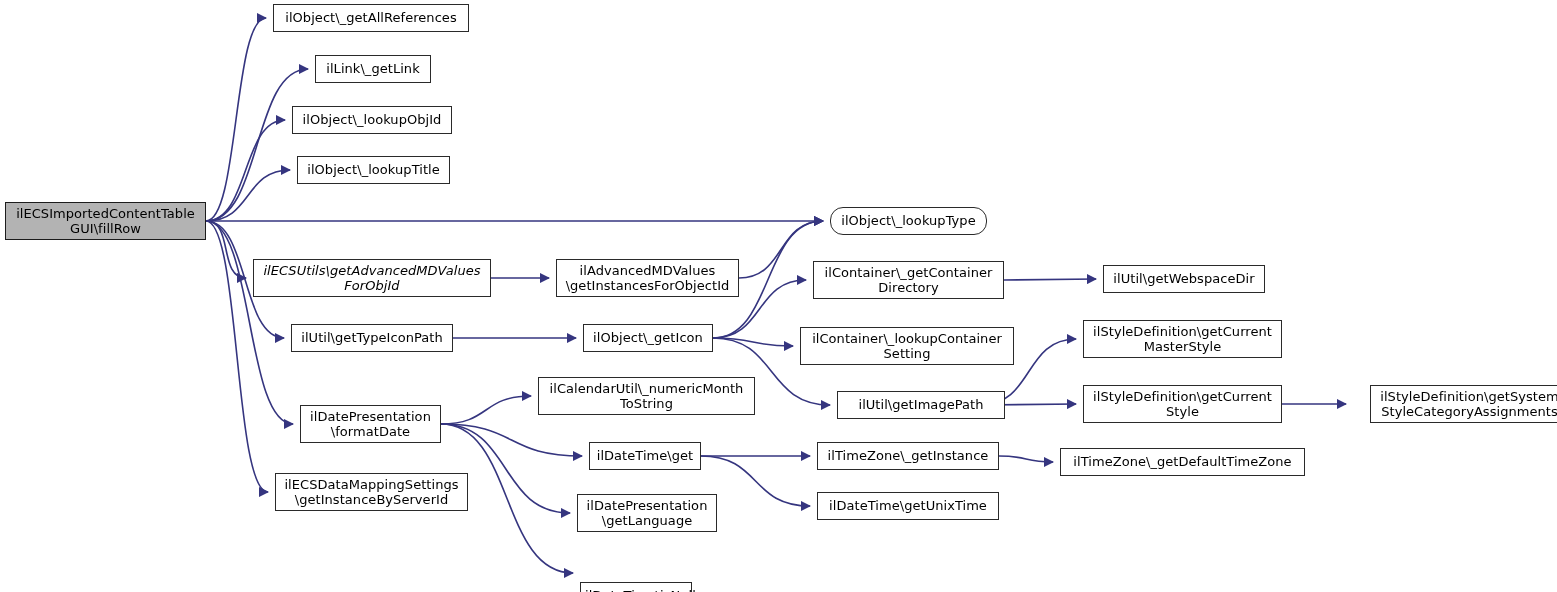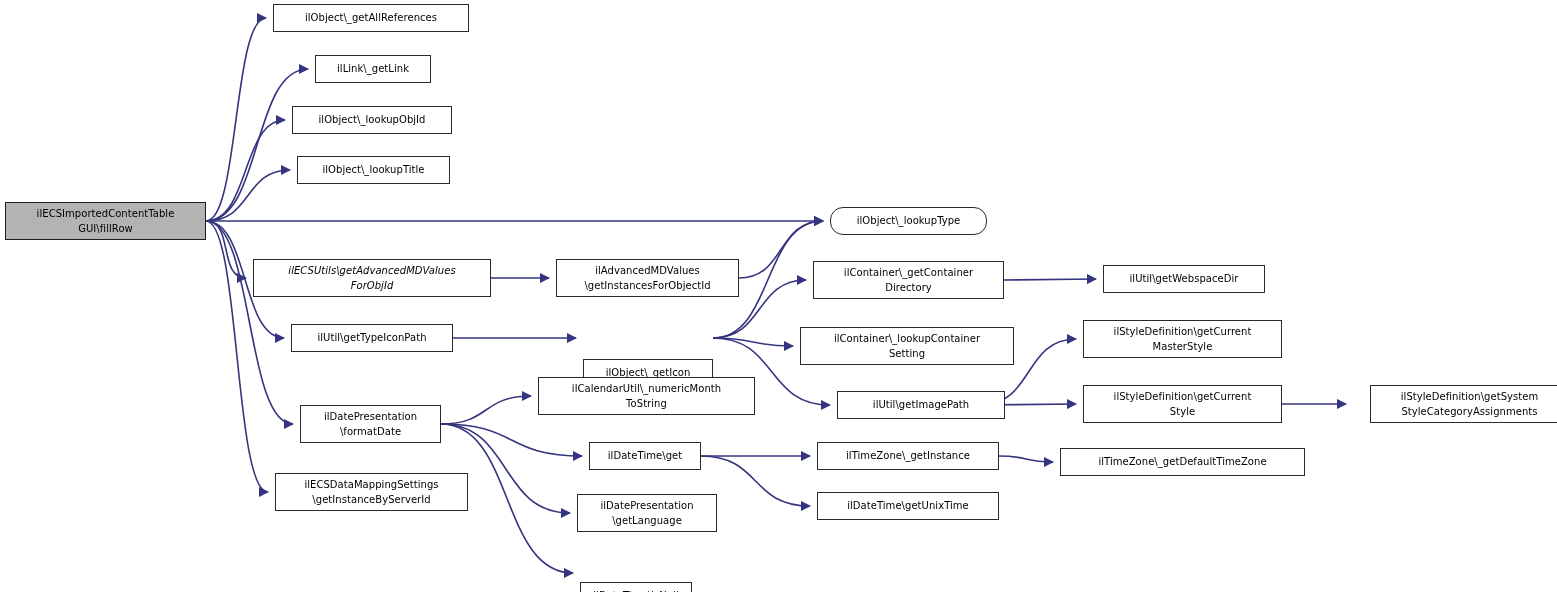--- a/index.html
+++ b/index.html
@@ -25,21 +25,21 @@
   .node {
     position: absolute;
     box-sizing: border-box;
     border: 1px solid #2a2a2a;
     background: #ffffff;
     display: flex;
     align-items: center;
     justify-content: flex-start;
     text-align: center;
     color: #000000;
-    font-size: 10px;
+    font-size: 13px;
     line-height: 15.5px;
     letter-spacing: 0.05px;
     white-space: pre-line;
     padding: 0 4px;
   }
   .node.root {
     background: #b3b3b3;
     border: 1px solid #1c1c1c;
   }
   .node-label {
@@ -97,21 +97,21 @@
       <div class="node" style="left: 297px; top: 156px; width: 153px; height: 28px;"><span class="node-label">ilObject\_lookupTitle</span></div>
       <div class="node" style="left: 830px; top: 207px; width: 157px; height: 28px; border-radius: 13px;"><span class="node-label">ilObject\_lookupType</span></div>
       <div class="node" style="left: 253px; top: 259px; width: 238px; height: 38px; font-style: italic;"><span class="node-label">ilECSUtils\getAdvancedMDValues
 ForObjId</span></div>
       <div class="node" style="left: 556px; top: 259px; width: 183px; height: 38px;"><span class="node-label">ilAdvancedMDValues
 \getInstancesForObjectId</span></div>
       <div class="node" style="left: 813px; top: 261px; width: 191px; height: 38px;"><span class="node-label">ilContainer\_getContainer
 Directory</span></div>
       <div class="node" style="left: 1103px; top: 265px; width: 162px; height: 28px;"><span class="node-label">ilUtil\getWebspaceDir</span></div>
       <div class="node" style="left: 291px; top: 324px; width: 162px; height: 28px;"><span class="node-label">ilUtil\getTypeIconPath</span></div>
-      <div class="node" style="left: 583px; top: 324px; width: 130px; height: 28px; margin-top: 35px;"><span class="node-label">ilObject\_getIcon</span></div>
+      <div class="node" style="left: 583px; top: 324px; width: 130px; height: 28px;"><span class="node-label">ilObject\_getIcon</span></div>
       <div class="node" style="left: 800px; top: 327px; width: 214px; height: 38px;"><span class="node-label">ilContainer\_lookupContainer
 Setting</span></div>
       <div class="node" style="left: 1083px; top: 320px; width: 199px; height: 38px;"><span class="node-label">ilStyleDefinition\getCurrent
 MasterStyle</span></div>
       <div class="node" style="left: 538px; top: 377px; width: 217px; height: 38px;"><span class="node-label">ilCalendarUtil\_numericMonth
 ToString</span></div>
       <div class="node" style="left: 837px; top: 391px; width: 168px; height: 28px;"><span class="node-label">ilUtil\getImagePath</span></div>
       <div class="node" style="left: 1083px; top: 385px; width: 199px; height: 38px;"><span class="node-label">ilStyleDefinition\getCurrent
 Style</span></div>
       <div class="node" style="left: 1353px; top: 385px; width: 199px; height: 38px; margin-left: 17px;"><span class="node-label">ilStyleDefinition\getSystem

